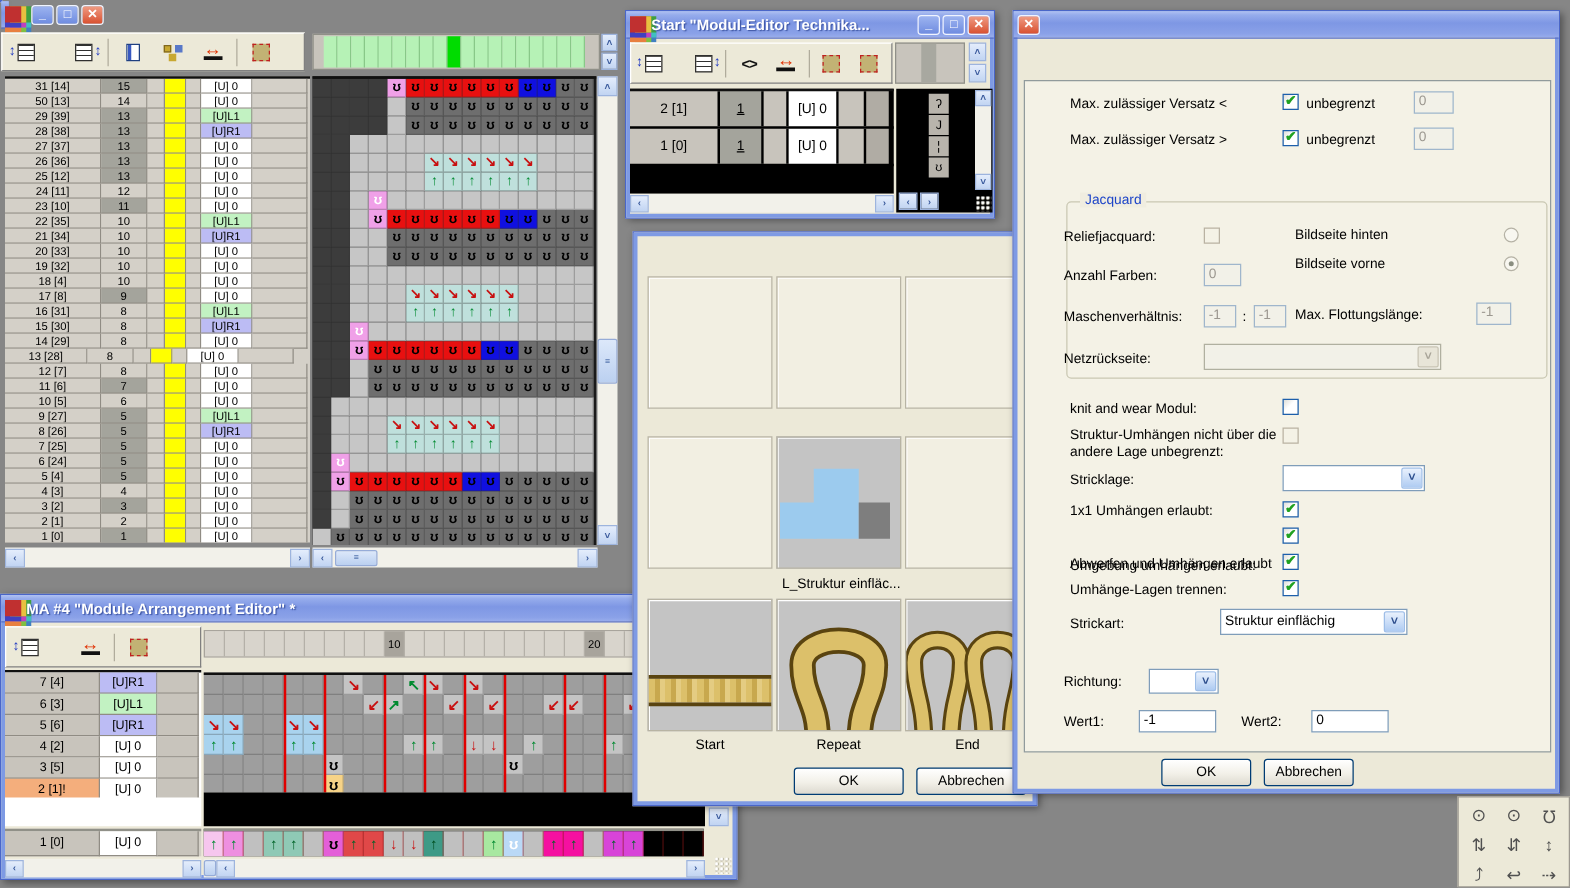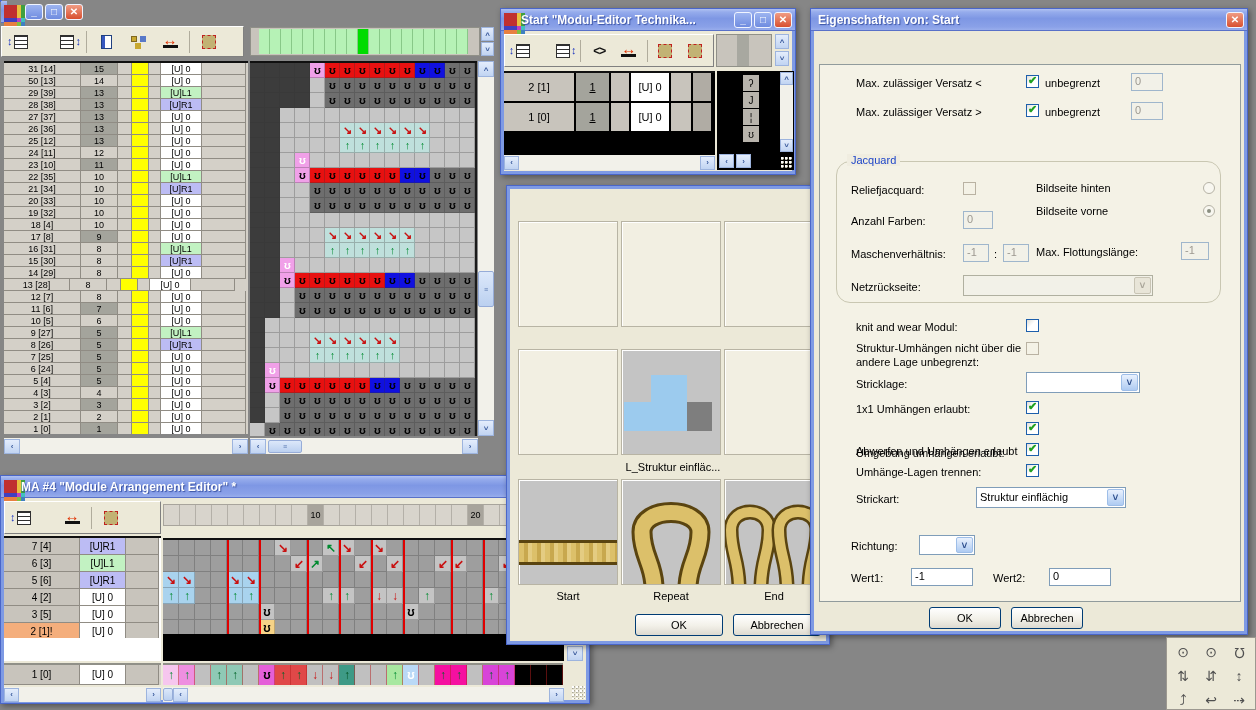--- a/index.html
+++ b/index.html
@@ -65,21 +65,21 @@
   .cb.dis { border-color:#B9B2A2; background:#F4F2E6; }
   .radio { position:absolute; width:12px; height:12px; border-radius:50%; border:1px solid #B5B2A5; background:#F8F7F0; }
   .radio.sel::after { content:""; position:absolute; left:3px; top:3px; width:4px; height:4px; border-radius:50%; background:#8A8E80; }
   .combo { position:absolute; border:1px solid #7F9DB9; background:#fff; height:21px; font-size:11px; }
   .combo .cval { position:absolute; left:3px; top:3px; }
   .combo .cbtn { position:absolute; right:1px; top:1px; bottom:1px; width:17px; border:1px solid #9EBEE8; border-radius:2px;
                  background:linear-gradient(180deg,#E9F1FD,#AECBF2); color:#2C4D8C; font-weight:bold; font-size:10px;
                  display:flex; align-items:center; justify-content:center; }
   .combo.dis { background:#F2F1E8; border-color:#B0B0A0; }
   .combo.dis .cbtn { background:#E8E5D8; border-color:#C8C4B4; color:#A8A498; }
-  .grp { position:absolute; border:1px solid #C9C7B2; border-radius:14px; }
+  .grp { position:absolute; border:1px solid #C9C7B2; border-radius:4px;margin-left:17px; }
   .glabel { position:absolute; top:-8px; left:10px; background:#F0EDE0; color:#1D45C8; font-size:11px; padding:0 4px; }
   .btn { position:absolute; border:1px solid #003C74; border-radius:3px; font-size:11px; height:22px;
          background:linear-gradient(180deg,#FFFFFF,#F2F0E8 55%,#DDDAD0); display:flex; align-items:center; justify-content:center; }
   .tab { border:1px solid #919B9C; border-bottom:none; border-radius:3px 3px 0 0; font-size:11px;
          padding:3px 9px 2px; background:linear-gradient(180deg,#FFFFFF,#EAE7D6); position:relative; }
   .tab.active { background:#F4F2E6; border-top:2px solid #E7952E; z-index:3; padding-bottom:4px; margin-bottom:-2px; }
 
   .tile { position:absolute; width:100px; height:106px; border:1px solid #B8B4A4; background:#F2EFE2;
           box-shadow:inset 1px 1px 0 #fff; }
   .tile.img { background:#C4C4C4; }
@@ -1307,21 +1307,20 @@
     <div class="tlabel" style="left:11px;top:404px;width:100px;">Start</div>
     <div class="tlabel" style="left:114px;top:404px;width:100px;">Repeat</div>
     <div class="tlabel" style="left:217px;top:404px;width:100px;">End</div>
     <div class="btn" style="left:128px;top:428px;width:88px;">OK</div>
     <div class="btn" style="left:226px;top:428px;width:88px;">Abbrechen</div>
   </div>
 
   <div class="win" id="dlgeigen" style="left:810px;top:8px;width:438px;height:627px;">
     <div class="winpad"></div>
     <div class="tbar">
-      <div class="ttext" style="padding-left:4px">Eigenschaften von: Start</div>
       <div class="wbtns">
           <div class="wbtn close">✕</div>
         </div>
     </div>
     <div style="position:absolute;left:8px;top:55px;width:422px;height:538px;border:1px solid #919B9C;background:#F4F2E6;"></div>
 
     <div class="lbl" style="left:45px;top:68px;">Max. zulässiger Versatz &lt;</div>
     <div class="cb checked" style="left:215px;top:66px;"></div>
     <div class="lbl" style="left:234px;top:68px;">unbegrenzt</div>
     <div class="fld dis" style="left:320px;top:64px;width:32px;">0</div>

